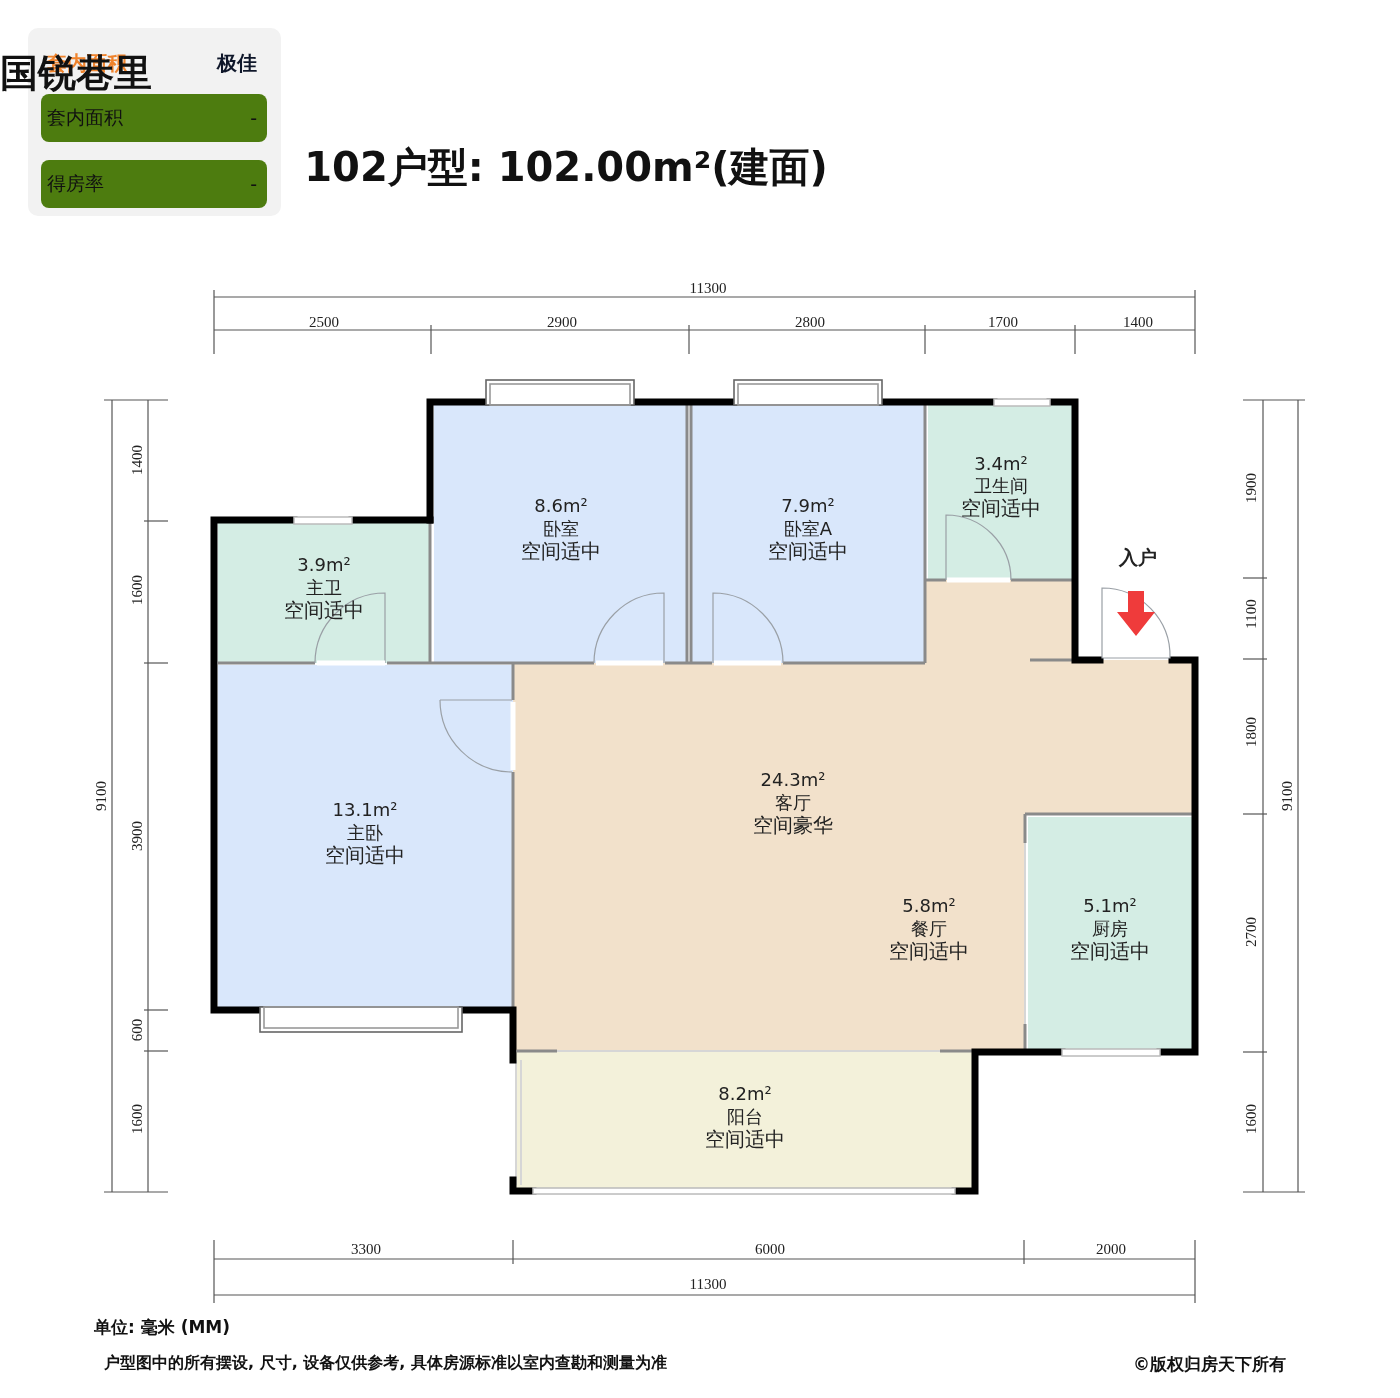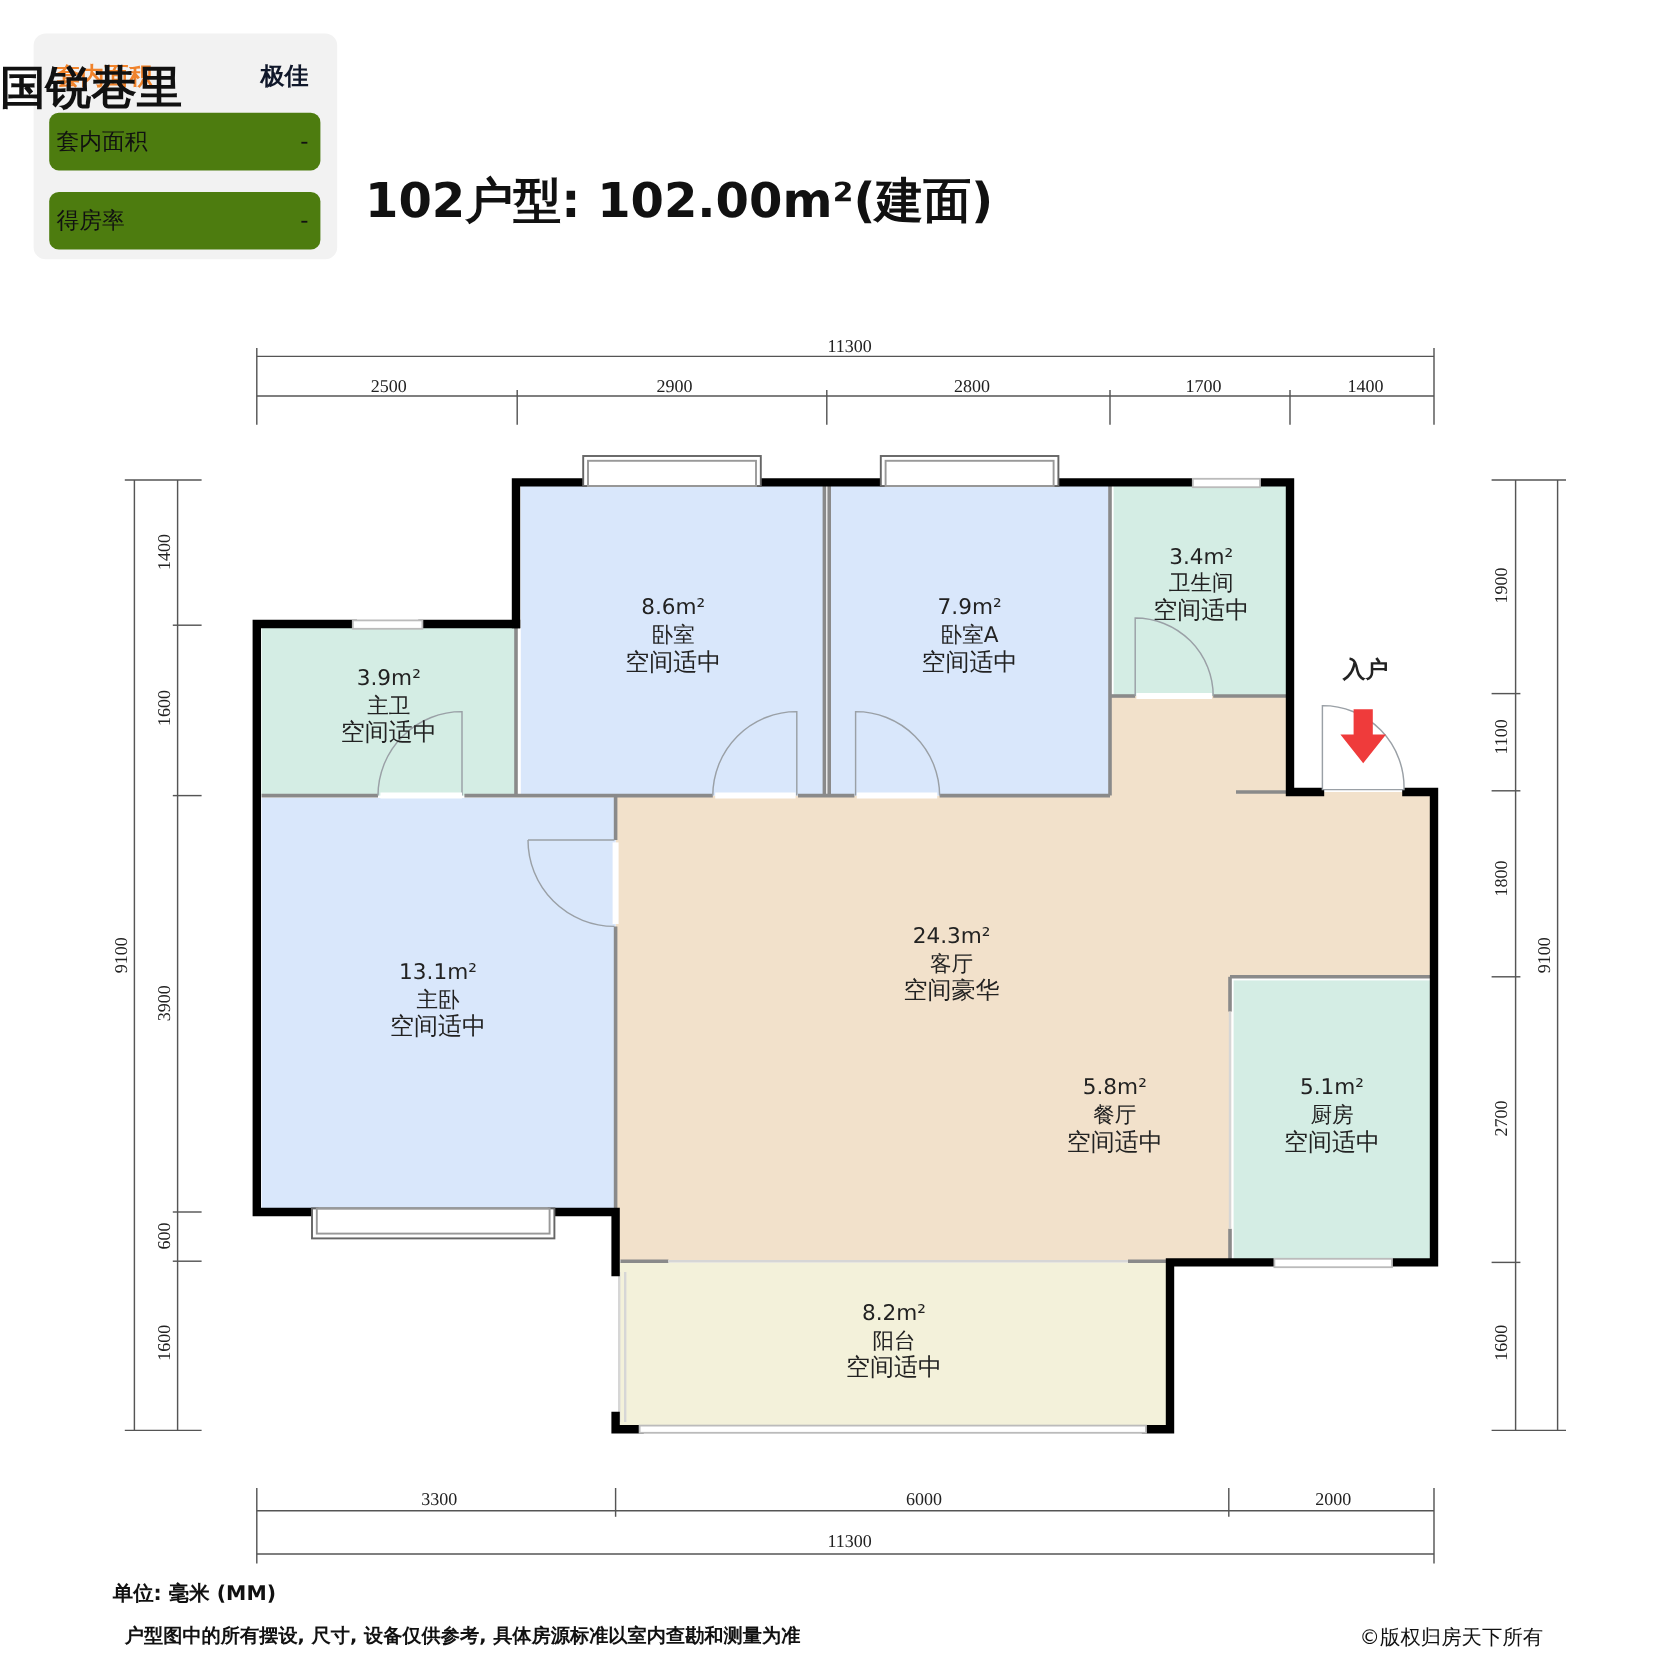--- a/index.html
+++ b/index.html
@@ -11,21 +11,21 @@
   .eval-row { position:absolute; left:13px; width:226px; height:48px; background:#4d7c0f; border-radius:8px; display:flex; align-items:center; justify-content:space-between; box-sizing:border-box; padding:0 10px 0 6px; font-size:19px; }
   .eval-row.r1 { top:66px; }
   .eval-row.r2 { top:132px; }
   .title { position:absolute; left:0; width:1258px; top:48px; font-size:38px; font-weight:bold; }
   .subtitle { position:absolute; left:0; width:1132px; top:140px; text-align:center; font-size:40px; font-weight:bold; }
   .plan { position:absolute; left:0; top:0; }
   .dim-text { font-family:"Liberation Serif", "DejaVu Serif", serif; font-size:15px; fill:#222; }
   .room-text { font-family:"DejaVu Sans", "Liberation Sans", sans-serif; fill:#222; text-anchor:middle; }
   .footer-unit { position:absolute; left:94px; top:1316px; font-size:17px; font-weight:bold; }
   .footer-note { position:absolute; left:94px; top:1353px; font-size:16px; font-weight:bold;margin-left:10px; }
-  .footer-copy { position:absolute; right:114px; top:1353px; font-size:17px; font-weight:normal;text-align:right; }
+  .footer-copy { position:absolute; right:114px; top:1353px; font-size:17px; font-weight:bold;text-align:right; }
 </style>
 </head>
 <body>
 
 <div class="eval-card">
   <div class="eval-head">
     <span class="lbl">套内面积</span>
     <span class="val">极佳</span>
   </div>
   <div class="eval-row r1">

